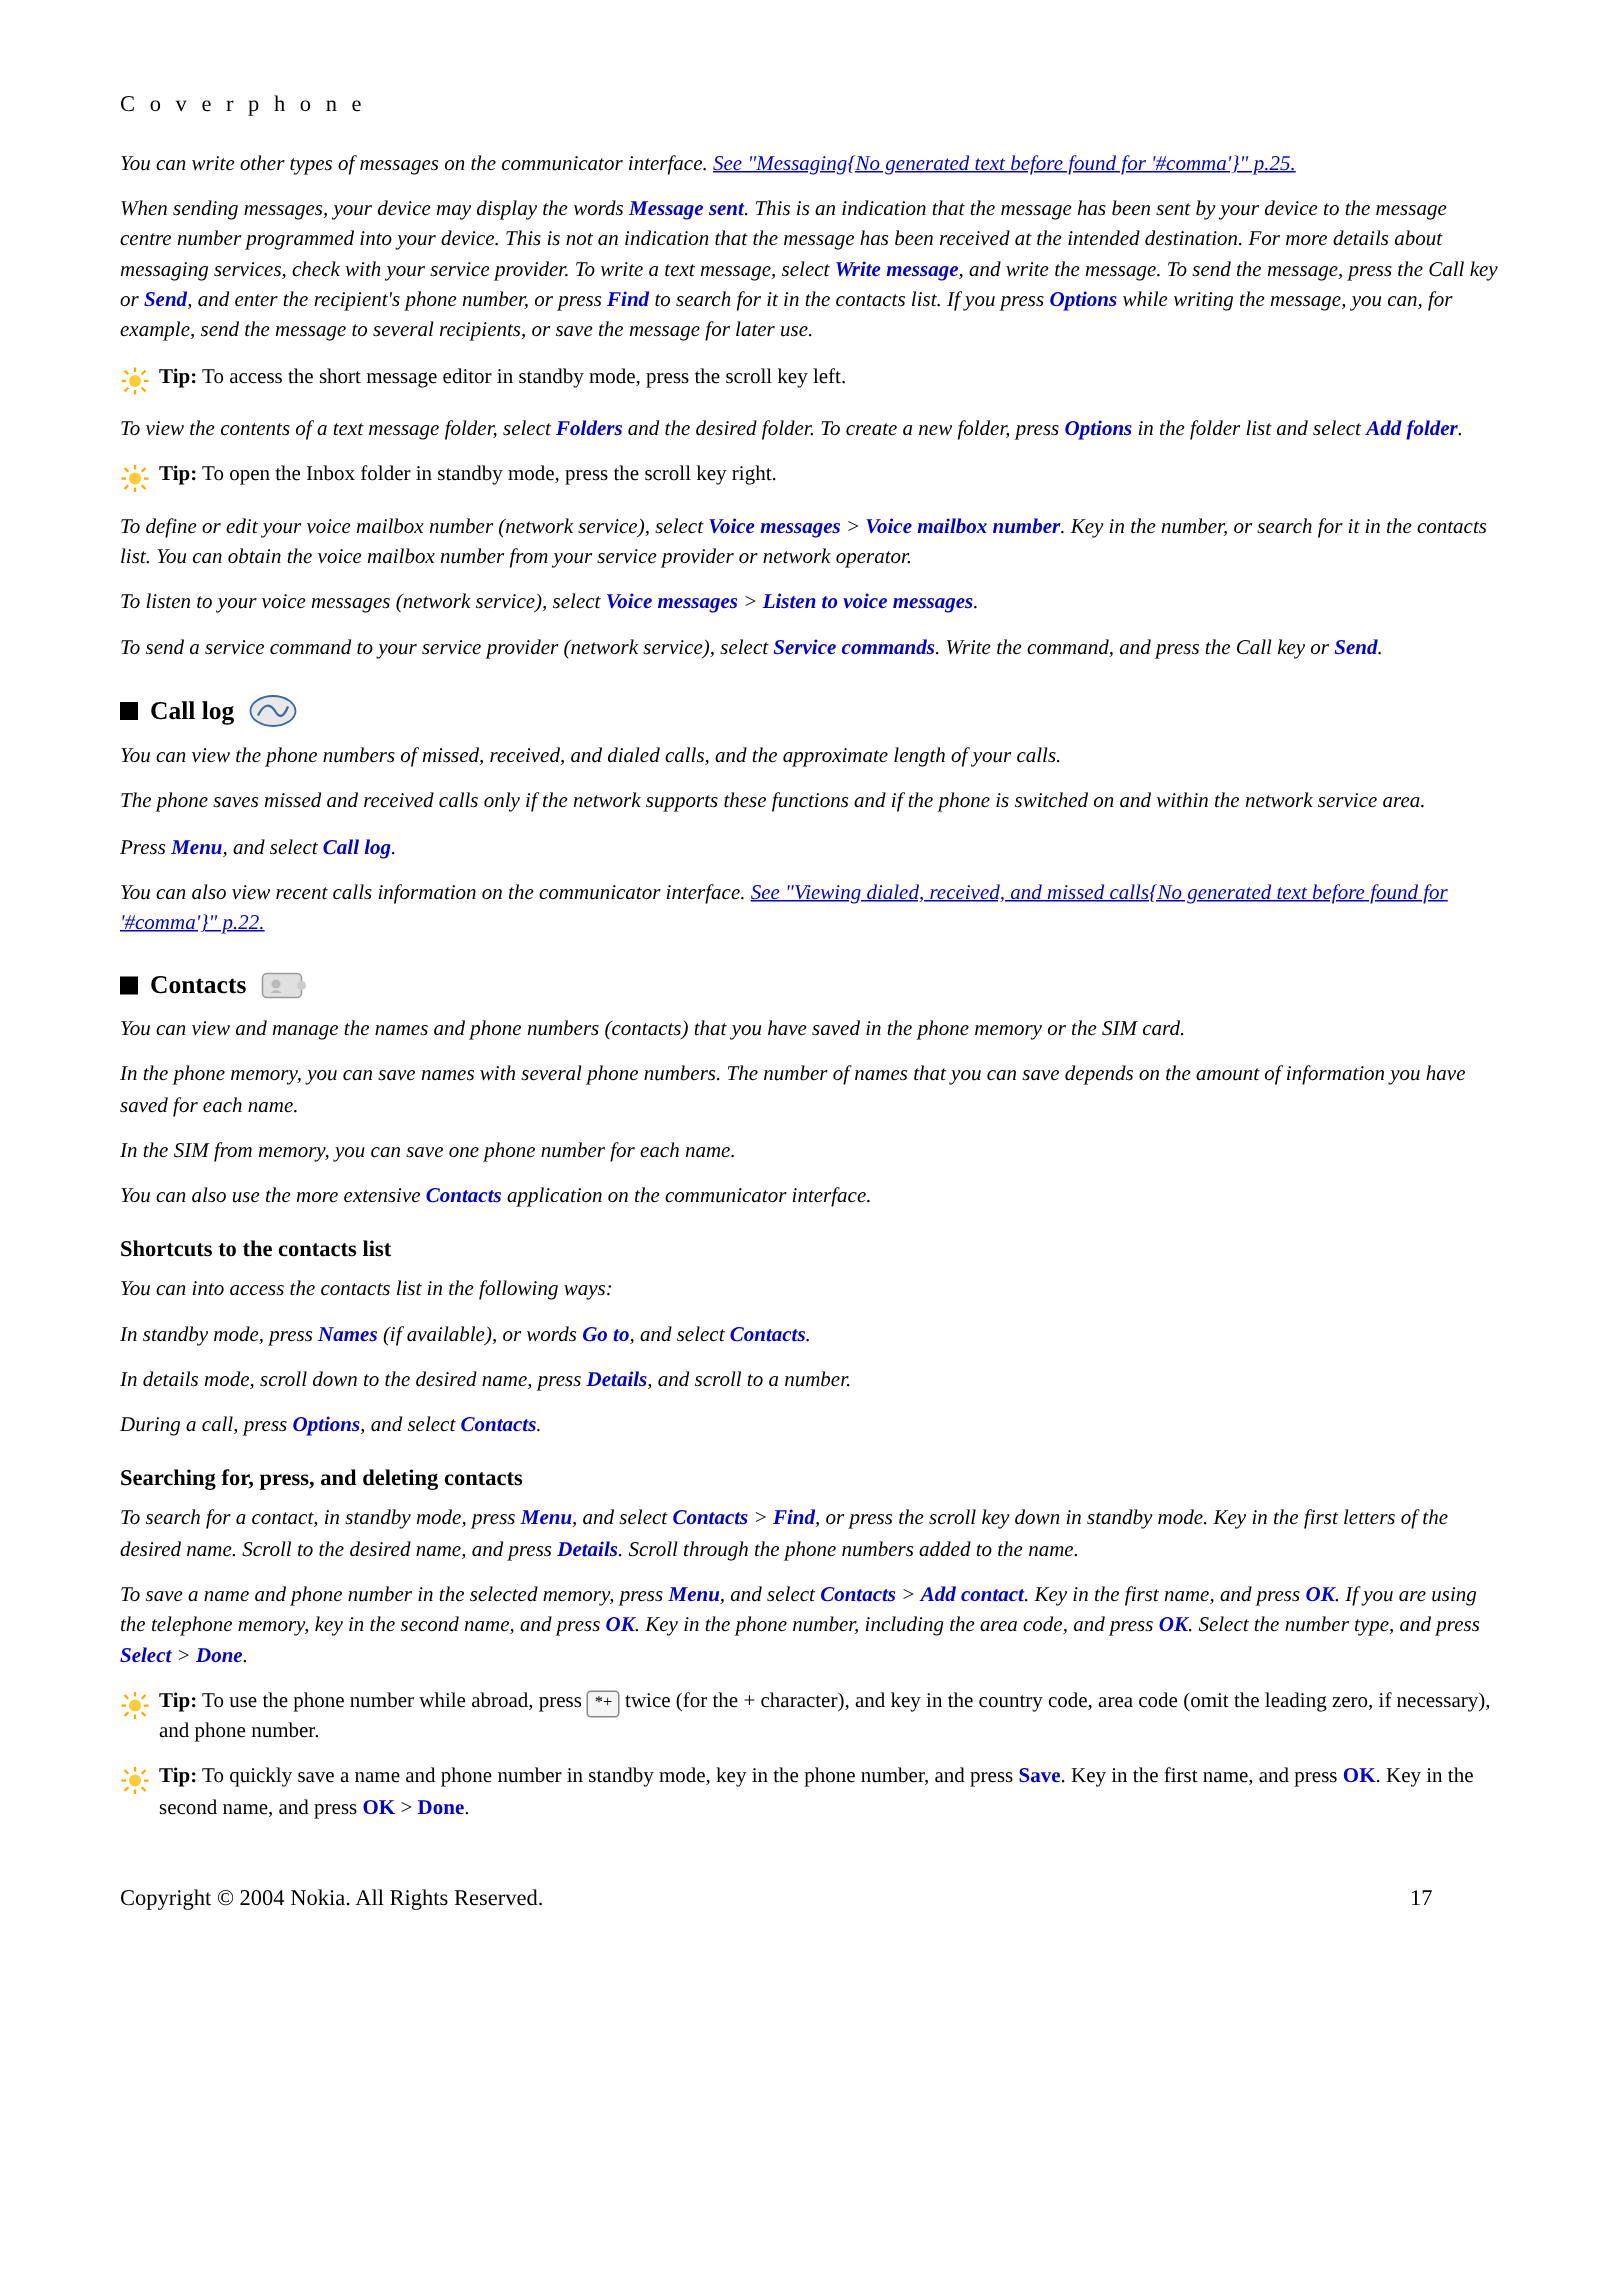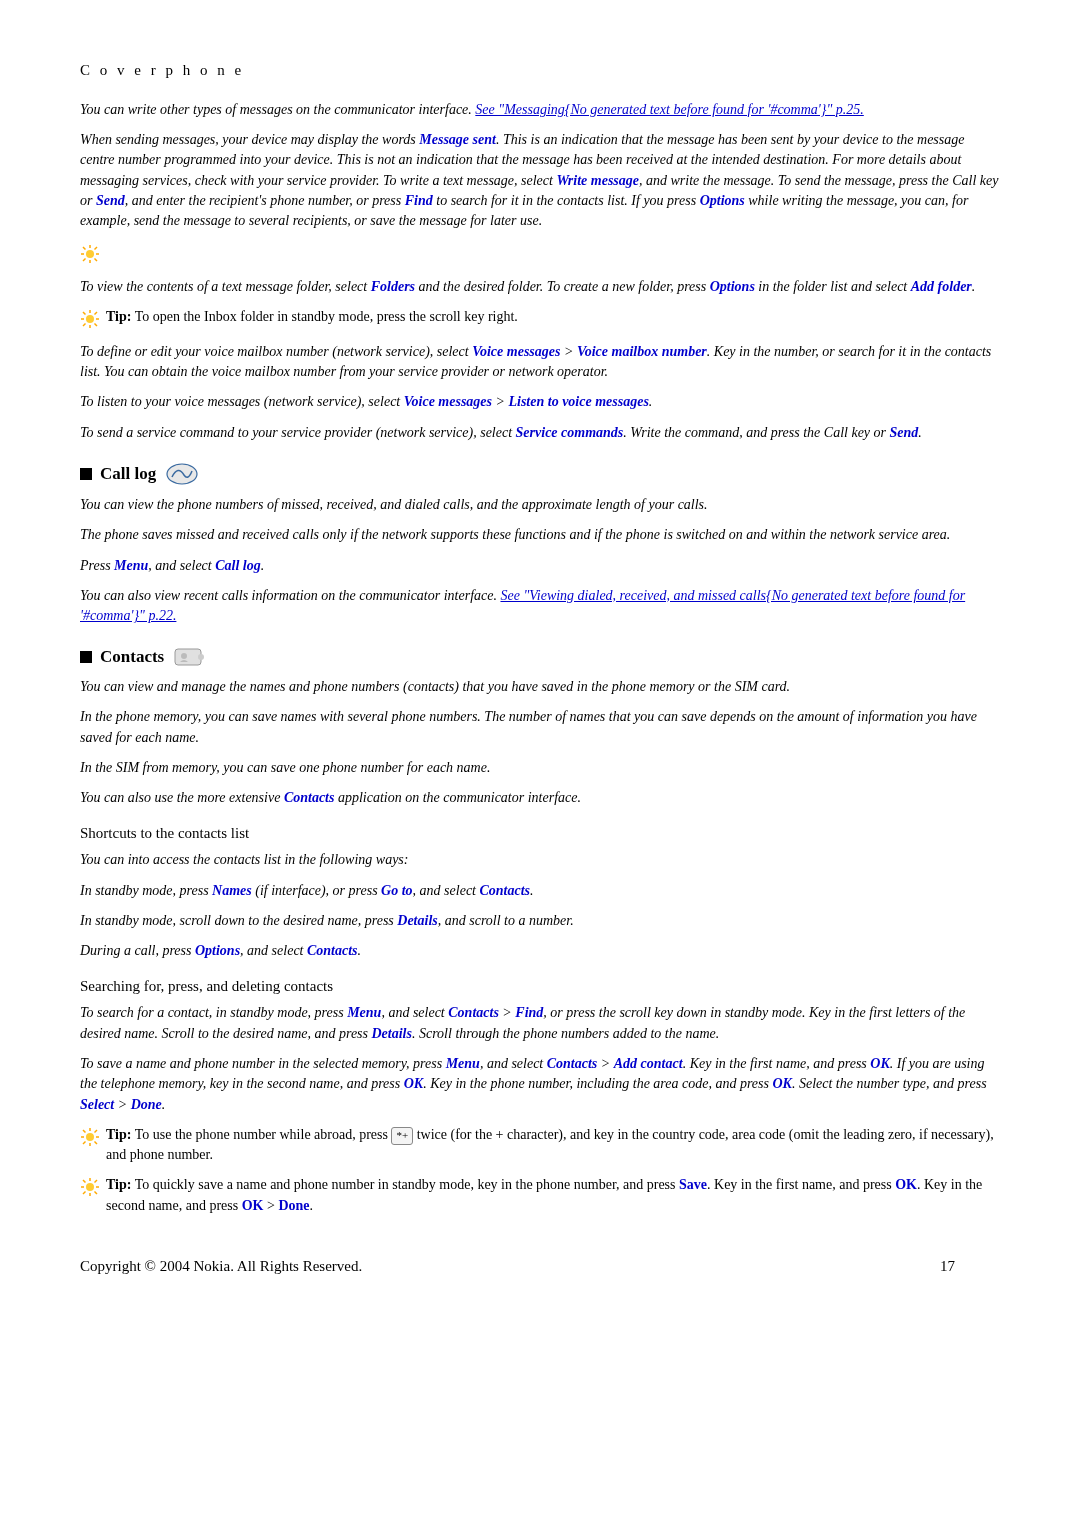--- a/index.html
+++ b/index.html
@@ -42,21 +42,21 @@
     font-weight: bold;
   }
   .sq {
     width: 12px;
     height: 12px;
     background: #000;
     display: inline-block;
     margin-right: 8px;
   }
   .sub-head {
-    font-weight: normal;
+    font-weight: bold;
     font-size: 15px;
     margin: 14px 0 6px 0;
   }
   .section-icon {
     margin-left: 8px;
     display: inline-flex;
     align-items: center;
   }
   .footer {
     margin-top: 40px;
@@ -96,20 +96,21 @@
           <line x1="10" y1="16" x2="10" y2="19"></line>
           <line x1="1" y1="10" x2="4" y2="10"></line>
           <line x1="16" y1="10" x2="19" y2="10"></line>
           <line x1="3" y1="3" x2="5.5" y2="5.5"></line>
           <line x1="14.5" y1="14.5" x2="17" y2="17"></line>
           <line x1="3" y1="17" x2="5.5" y2="14.5"></line>
           <line x1="14.5" y1="5.5" x2="17" y2="3"></line>
         </g>
       </svg>
   </div>
+  <div class="tip-text"><b>Tip:</b><span> To access the short message editor in standby mode, press the scroll key left.</span></div>
 </div>
 
 <p>
   <span>To view the contents of a text message folder, select </span><span class="bold-blue">Folders</span><span> and the desired folder. To create a new folder, press </span><span class="bold-blue">Options</span><span> in the folder list and select </span><span class="bold-blue">Add folder</span><span>.</span>
 </p>
 
 <div class="tip-row">
   <div class="tip-icon">
     <svg width="20" height="20" viewBox="0 0 20 20">
         <circle cx="10" cy="10" r="4" fill="#ffcc33"></circle>
@@ -176,24 +177,24 @@
 <p>You can view and manage the names and phone numbers (contacts) that you have saved in the phone memory or the SIM card.</p>
 <p>In the phone memory, you can save names with several phone numbers. The number of names that you can save depends on the amount of information you have saved for each name.</p>
 <p>In the SIM from memory, you can save one phone number for each name.</p>
 <p>
   <span>You can also use the more extensive </span><span class="bold-blue">Contacts</span><span> application on the communicator interface.</span>
 </p>
 
 <div class="sub-head">Shortcuts to the contacts list</div>
 <p>You can into access the contacts list in the following ways:</p>
 <p>
-  <span>In standby mode, press </span><span class="bold-blue">Names</span><span> (if interface), or press </span><span class="bold-blue">Go to</span><span>, and select </span><span class="bold-blue">Contacts</span><span>.</span>
-</p>
-<p>
-  <span>In standby mode, scroll down to the desired name, press </span><span class="bold-blue">Details</span><span>, and scroll to a number.</span>
+  <span>In standby mode, press </span><span class="bold-blue">Names</span><span> (if available), or words </span><span class="bold-blue">Go to</span><span>, and select </span><span class="bold-blue">Contacts</span><span>.</span>
+</p>
+<p>
+  <span>In details mode, scroll down to the desired name, press </span><span class="bold-blue">Details</span><span>, and scroll to a number.</span>
 </p>
 <p>
   <span>During a call, press </span><span class="bold-blue">Options</span><span>, and select </span><span class="bold-blue">Contacts</span><span>.</span>
 </p>
 
 <div class="sub-head">Searching for, press, and deleting contacts</div>
 <p>
   <span>To search for a contact, in standby mode, press </span><span class="bold-blue">Menu</span><span>, and select </span><span class="bold-blue">Contacts</span><span> &gt; </span><span class="bold-blue"> Find</span><span>, or press the scroll key down in standby mode. Key in the first letters of the desired name. Scroll to the desired name, and press </span><span class="bold-blue">Details</span><span>. Scroll through the phone numbers added to the name.</span>
 </p>
 <p>

